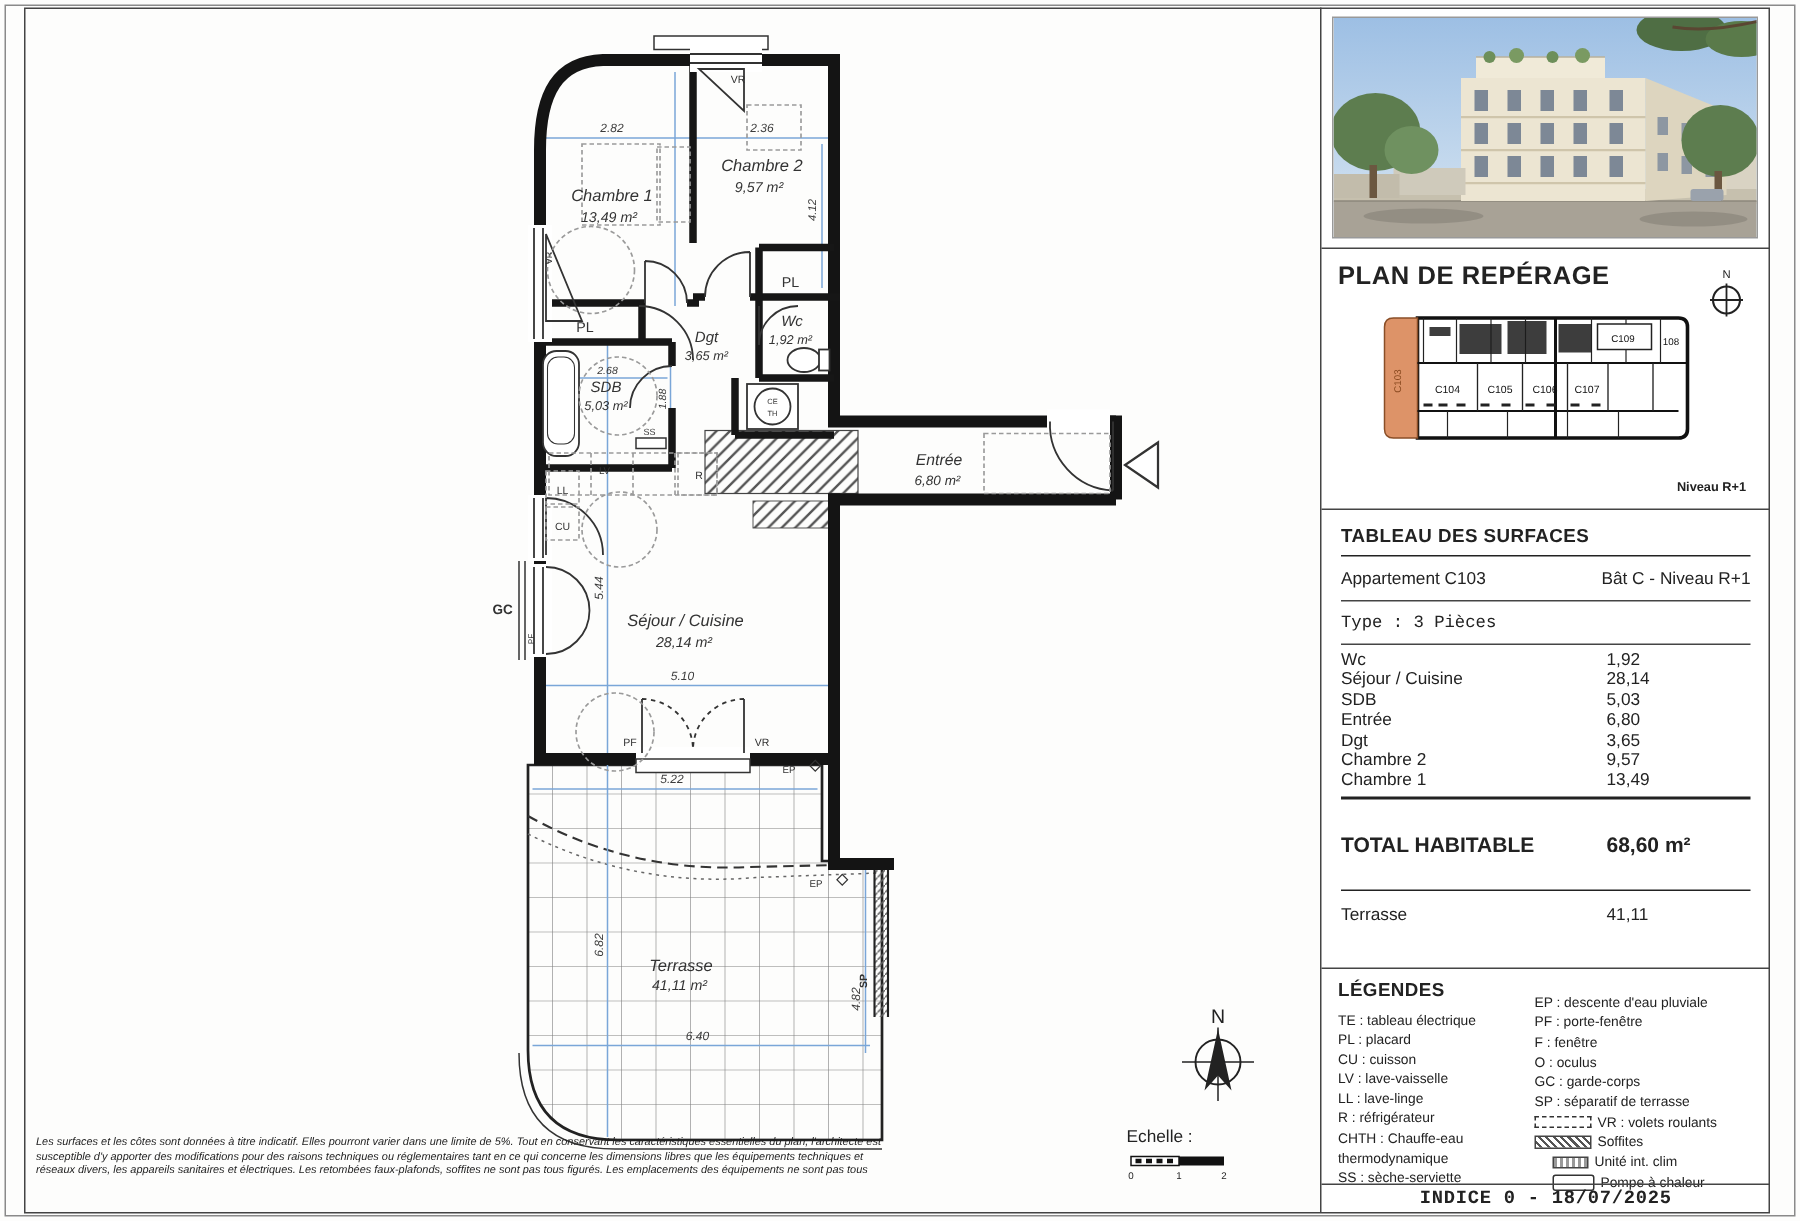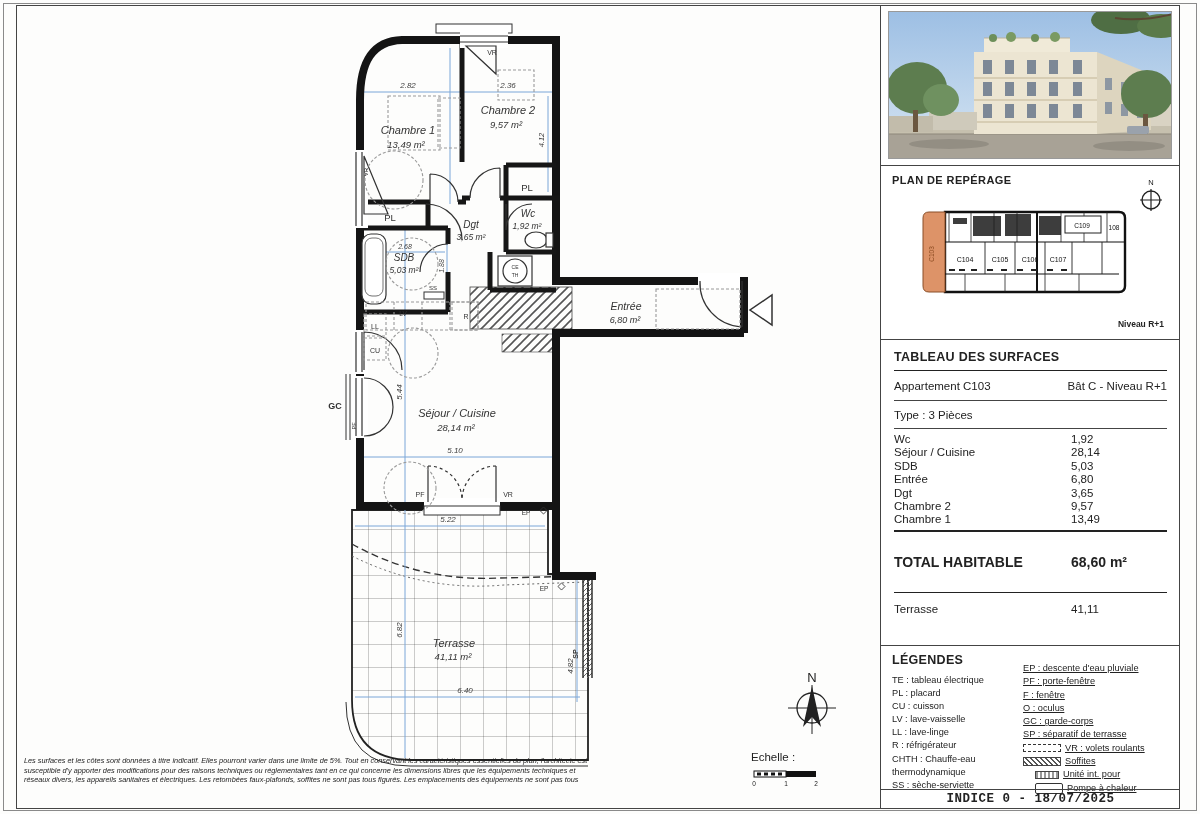--- a/index.html
+++ b/index.html
@@ -10,37 +10,37 @@
   .plan-svg{position:absolute;left:0;top:0;}
   .nota{position:absolute;left:24px;top:756px;width:650px;font-size:7.3px;font-style:italic;
         line-height:1.32;color:#222;}
   .nota .t{font-style:italic;margin-bottom:1px;}
   
   .sidebar{position:absolute;left:880px;top:5px;width:300px;height:803px;background:#fff;
            border-left:1.5px solid #444;box-sizing:border-box;}
   .sec{position:absolute;left:0;width:100%;box-sizing:border-box;}
   .photo-wrap{left:7px;top:6px;width:284px;height:148px;border:1px solid #999;overflow:hidden;}
   .reperage{top:160px;height:174px;border-top:1.5px solid #444;}
-  .rep-title{position:absolute;left:11px;top:8px;font-size:11px;font-weight:bold;letter-spacing:.4px;}
+  .rep-title{position:absolute;left:11px;top:8px;font-size:17px;font-weight:bold;letter-spacing:.4px;}
   .rep-map{position:absolute;left:38px;top:38px;}
   .rep-level{position:absolute;right:16px;bottom:10px;font-size:8.5px;font-weight:bold;}
   .rep-compass{position:absolute;right:16px;top:10px;}
   .surfaces{top:334px;height:306px;border-top:1.5px solid #444;padding:10px 13px;}
   .srf-title{font-size:12.5px;font-weight:bold;letter-spacing:.3px;border-bottom:1.5px solid #222;padding-bottom:6px;}
   .srf-apt{display:flex;justify-content:space-between;font-size:11.5px;padding:9px 0 8px 0;border-bottom:1px solid #444;}
-  .srf-type{font-size:11.5px;padding:8px 0 7px 0;border-bottom:1px solid #444;}
+  .srf-type{font-size:11.5px;padding:8px 0 7px 0;border-bottom:1px solid #444;font-family:Liberation Mono, monospace;}
   .srf-rows{padding:4px 0 3px 0;border-bottom:2px solid #222;}
   .srf-row{display:grid;grid-template-columns:1fr 96px;font-size:11.5px;line-height:13.4px;}
   .srf-total{display:grid;grid-template-columns:1fr 96px;font-size:14px;font-weight:bold;
              padding:22px 0;border-bottom:1.5px solid #222;}
   .srf-extra{display:grid;grid-template-columns:1fr 96px;font-size:11.5px;padding:10px 0;}
   .legendes{top:640px;height:144px;border-top:1.5px solid #444;}
   .leg-title{position:absolute;left:11px;top:7px;font-size:12.5px;font-weight:bold;letter-spacing:.3px;}
   .leg-left{position:absolute;left:11px;top:28px;width:130px;font-size:9.2px;line-height:13.1px;}
-  .leg-right{position:absolute;left:142px;top:16px;width:155px;font-size:9.2px;line-height:13.3px;text-decoration:underline;}
+  .leg-right{position:absolute;left:142px;top:16px;width:155px;font-size:9.2px;line-height:13.3px;}
   .leg-symrow{display:flex;align-items:center;gap:4px;height:13.3px;}
   .sym-dashed{width:38px;height:8px;border:1.2px dashed #333;box-sizing:border-box;}
   .sym-hatch{width:38px;height:9px;border:1px solid #444;box-sizing:border-box;
              background:repeating-linear-gradient(45deg,#fff 0 2px,#555 2px 3.5px);}
   .sym-clim{width:24px;height:8px;border:1px solid #444;box-sizing:border-box;
             background:repeating-linear-gradient(90deg,#999 0 2px,#fff 2px 4px);}
   .sym-box{width:28px;height:11px;border:1.5px solid #333;border-radius:2px;box-sizing:border-box;}
   .indice{top:784px;height:19px;border-top:1.5px solid #444;text-align:center;
           font-size:12.5px;font-weight:bold;line-height:19px;letter-spacing:.5px;font-family:Liberation Mono, monospace;}
   text{font-family:"Liberation Sans",sans-serif;}
@@ -441,21 +441,21 @@
           <span class="sym-dashed"></span>
           <span>VR : volets roulants</span>
         </div>
         <div class="leg-symrow">
           <span class="sym-hatch"></span>
           <span>Soffites</span>
         </div>
         <div class="leg-symrow">
           <span style="width:8px"></span>
           <span class="sym-clim"></span>
-          <span>Unité int. pour</span>
+          <span>Unité int. clim</span>
         </div>
         <div class="leg-symrow">
           <span style="width:8px"></span>
           <span class="sym-box"></span>
           <span>Pompe à chaleur</span>
         </div>
       </div>
     </div>
 
     <div class="sec indice">

